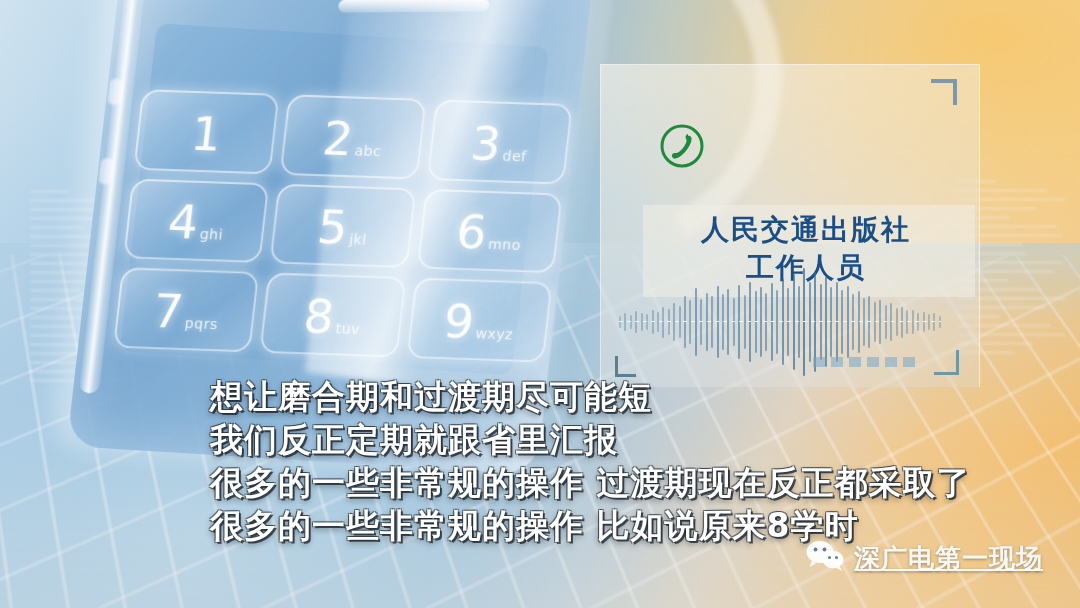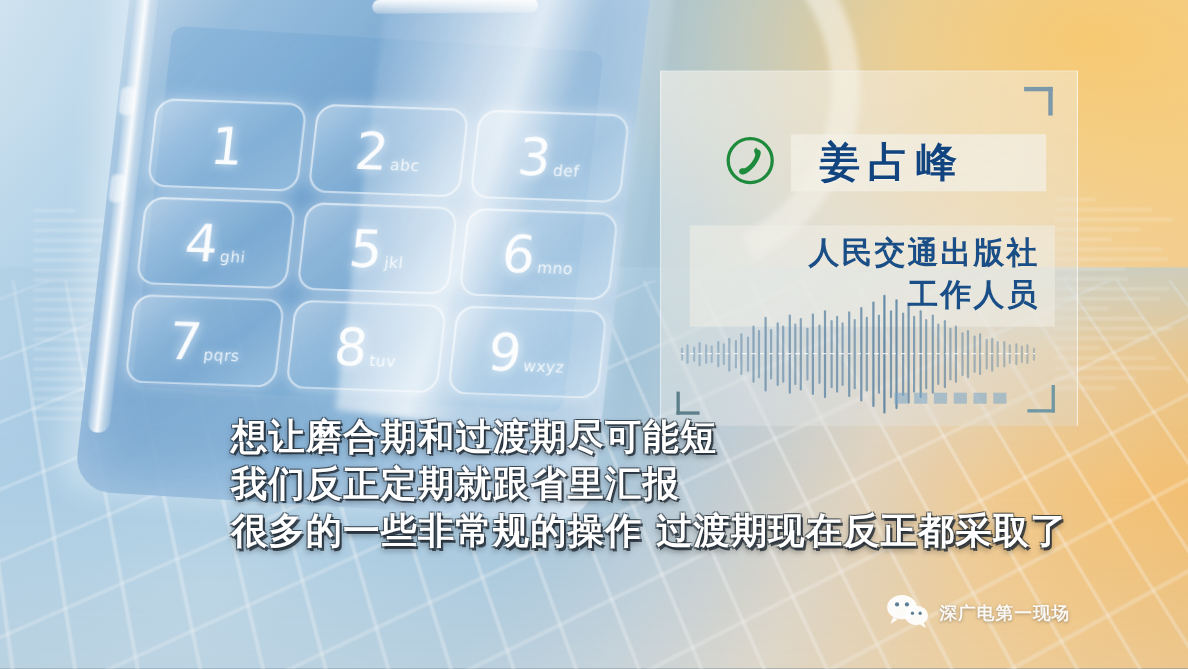--- a/index.html
+++ b/index.html
@@ -302,25 +302,25 @@
     font-weight: bold;
     color: #12447f;
     letter-spacing: 7px;
     padding-left: 26px;
     font-family: "DejaVu Sans", "Liberation Sans", sans-serif;
     text-shadow: 0 1px 0 rgba(255,255,255,0.5);
   }
 
   .org-box {
     position: absolute;
-    left: 26px; top: 140px;
+    left: 42px; top: 140px;
     width: 310px;
     background: rgba(240,238,230,0.55);
     padding: 6px 14px 10px 8px;
-    text-align: right;
+    text-align: center;
   }
   .org-line {
     font-size: 28px;
     font-weight: bold;
     color: #1a4e86;
     letter-spacing: 2px;
     line-height: 1.35;
     font-family: "DejaVu Sans", "Liberation Sans", sans-serif;
     white-space: nowrap;
   }
@@ -382,26 +382,27 @@
 
   
   .watermark {
     position: absolute;
     left: 805px; top: 540px;
     display: flex;
     align-items: center;
     gap: 9px;
   }
   .wm-text {
-    font-size: 16px;
+    font-size: 26px;
     font-weight: bold;
     color: rgba(255,255,255,0.92);
     letter-spacing: 1px;
     font-family: "DejaVu Sans", "Liberation Sans", sans-serif;
     text-shadow: 0 1px 3px rgba(0,0,0,0.35);
+    text-decoration: underline;
   }
 </style>
 </head>
 <body>
 
 <div id="stage">
 
   <div class="bg-base"></div>
   <div class="bg-cool"></div>
   <div class="bg-warm"></div>
@@ -534,23 +535,20 @@
         <circle cx="25" cy="25" r="20" fill="none" stroke="#1e8a3c" stroke-width="3"></circle>
         <path d="M31 13c-1.6 0.4 -2.6 1.8 -2.4 3.4 0.15 1.3 1.1 2.0 1.0 3.3
                  -0.15 2.0 -1.5 4.6 -3.6 7.2 -2.1 2.6 -4.3 4.4 -6.1 5.0
                  -1.2 0.4 -2.1 -0.1 -3.2 0.3 -1.5 0.55 -2.2 2.1 -1.6 3.6
                  0.6 1.5 2.2 2.2 3.7 1.8 3.4 -0.9 7.1 -3.8 10.3 -7.8
                  3.2 -4.0 5.2 -8.2 5.5 -11.6 0.15 -1.6 -0.8 -3.0 -2.3 -3.4
                  -0.45 -0.12 -0.9 -0.12 -1.3 0z" fill="#1e8a3c"></path>
       </svg>
     </div>
 
-    <div class="name-box">
-      <span class="name-text">姜占峰</span>
-    </div>
 
     <div class="org-box">
       <div class="org-line">人民交通出版社</div>
       <div class="org-line">工作人员</div>
     </div>
 
     <div class="waveform" id="waveform">
         <div class="wbar" style="height: 12.4px; background: rgba(60, 110, 150, 0.306);"></div>
         <div class="wbar" style="height: 17.05px; background: rgba(60, 110, 150, 0.33);"></div>
         <div class="wbar" style="height: 13.95px; background: rgba(60, 110, 150, 0.314);"></div>
@@ -621,20 +619,21 @@
         <div class="wblock"></div>
         <div class="wblock"></div>
       </div>
 
   </div>
 
   <div class="subs" id="subs">
       <div class="sub-line">想让磨合期和过渡期尽可能短</div>
       <div class="sub-line">我们反正定期就跟省里汇报</div>
       <div class="sub-line">很多的一些非常规的操作 过渡期现在反正都采取了</div>
+      <div class="sub-line">很多的一些非常规的操作 比如说原来8学时</div>
     </div>
 
   <div class="watermark">
     <span>
       <svg viewBox="0 0 40 32" width="40" height="32" aria-hidden="true">
         <ellipse cx="15" cy="12" rx="13.5" ry="11" fill="rgba(255,255,255,0.93)"></ellipse>
         <path d="M7 21 L4.5 27 L11 23.5 Z" fill="rgba(255,255,255,0.93)"></path>
         <circle cx="10.5" cy="9.5" r="1.9" fill="#5d7f96"></circle>
         <circle cx="19.5" cy="9.5" r="1.9" fill="#5d7f96"></circle>
         <ellipse cx="28" cy="19.5" rx="10.5" ry="8.8" fill="rgba(255,255,255,0.93)"></ellipse>

